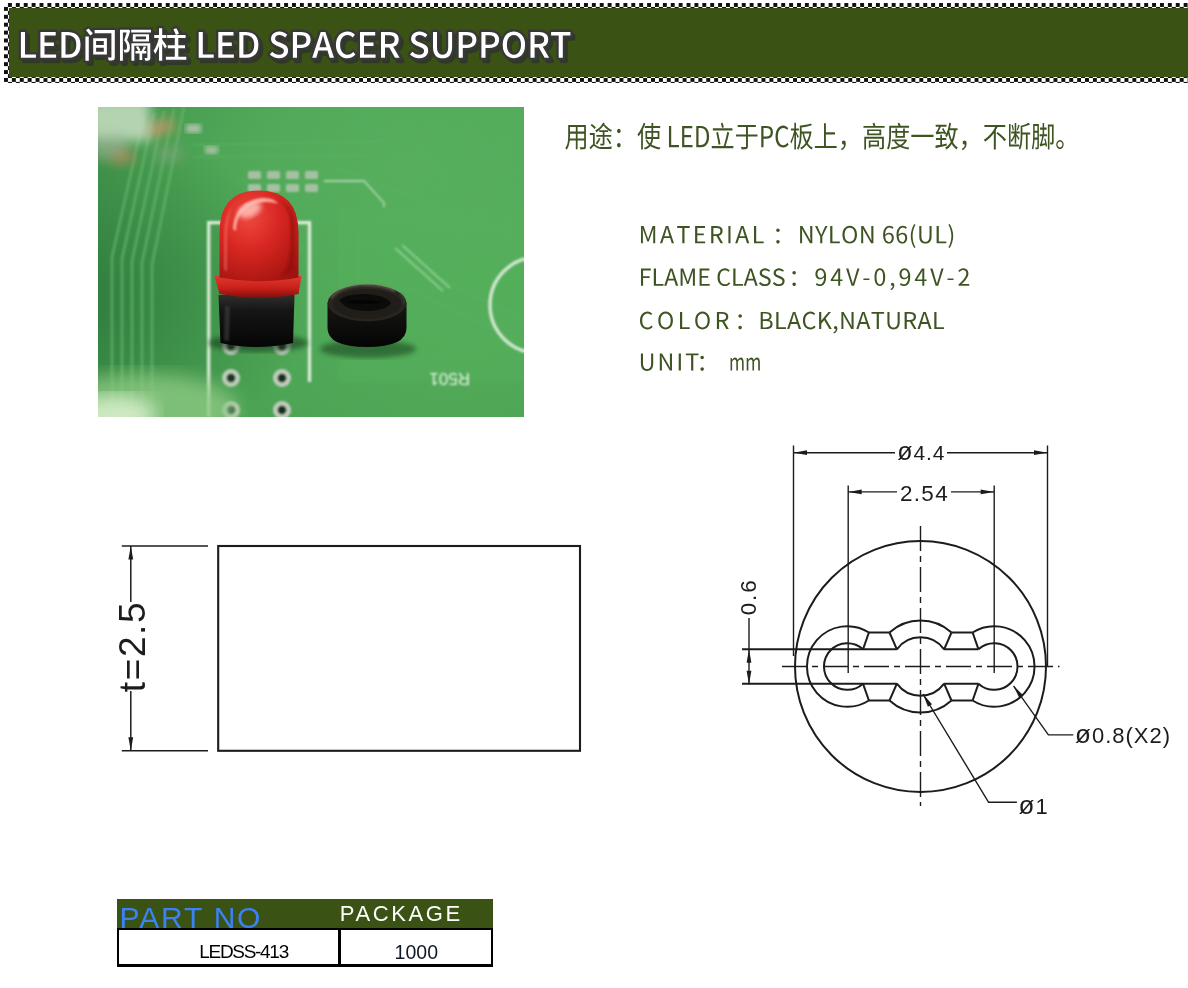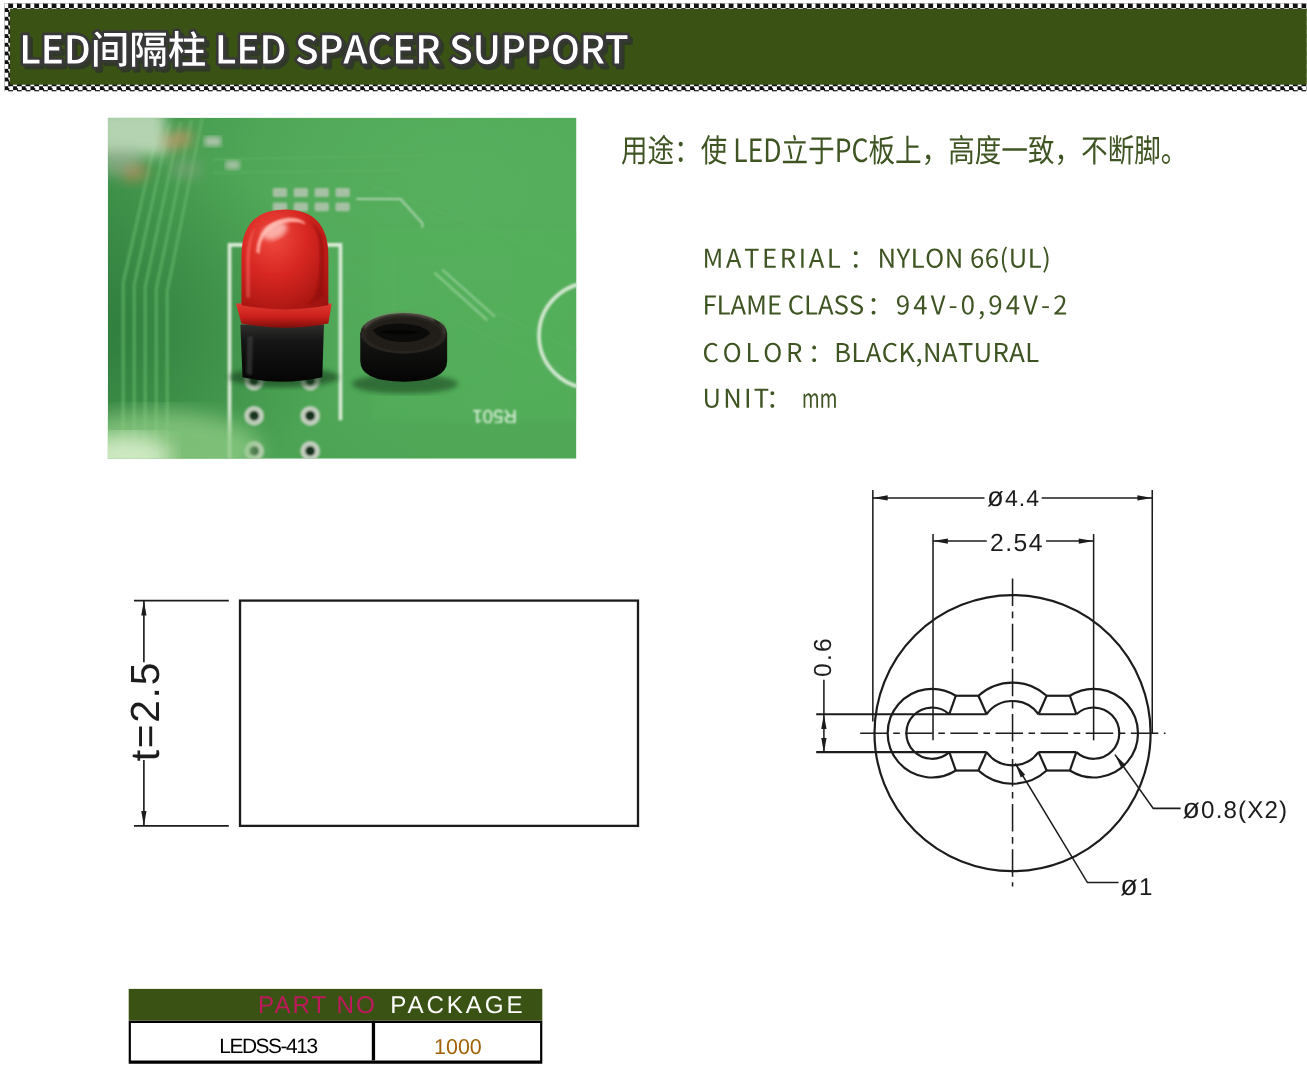--- a/index.html
+++ b/index.html
@@ -291,16 +291,16 @@
 <text x="924.5" y="500.7" text-anchor="middle" font-size="22.5" letter-spacing="1.3">2.54</text>
 <text transform="translate(755.8,596.8) rotate(-90)" text-anchor="middle" font-size="22.4" letter-spacing="2">0.6</text>
 <text x="1075" y="743.3" font-size="22" letter-spacing="1"><tspan font-size="26">ø</tspan>0.8(X2)</text>
 <text x="1018.5" y="814" font-size="22" letter-spacing="1"><tspan font-size="26">ø</tspan>1</text>
 </g>
 </svg>
 <div class="abs" style="left:116.6px;top:899.3px;width:376.5px;height:28.7px;background:#3a5314;"></div>
 <div class="abs" style="left:116.6px;top:928px;width:376.5px;height:38.8px;background:#fff;
   border:2.5px solid #000;border-bottom-width:3px;box-sizing:border-box;"></div>
 <div class="abs" style="left:338.3px;top:928px;width:3px;height:35.8px;background:#000;"></div>
-<div class="abs" style="left:119.6px;top:900.5px;width:223px;text-align:right;font-size:22px;letter-spacing:1.8px;color:#be185d;">PART NO</div>
-<div class="abs" style="left:339.8px;top:900.5px;width:153px;text-align:center;font-size:22px;letter-spacing:2.6px;color:#fff;">PACKAGE</div>
+<div class="abs" style="left:119.6px;top:900.5px;width:223px;text-align:left;font-size:30px;letter-spacing:1.8px;color:#3b82f6;">PART NO</div>
+<div class="abs" style="left:339.8px;top:900.5px;width:153px;font-size:22px;letter-spacing:2.6px;color:#fff;">PACKAGE</div>
 <div class="abs" style="left:116.6px;top:941px;width:254px;text-align:center;font-size:19px;letter-spacing:-1.3px;color:#000;">LEDSS-413</div>
-<div class="abs" style="left:339.8px;top:941px;width:153px;text-align:center;font-size:19.5px;color:#a16207;">1000</div>
+<div class="abs" style="left:339.8px;top:941px;width:153px;text-align:center;font-size:19.5px;color:#0f172a;">1000</div>
 
 </body></html>

